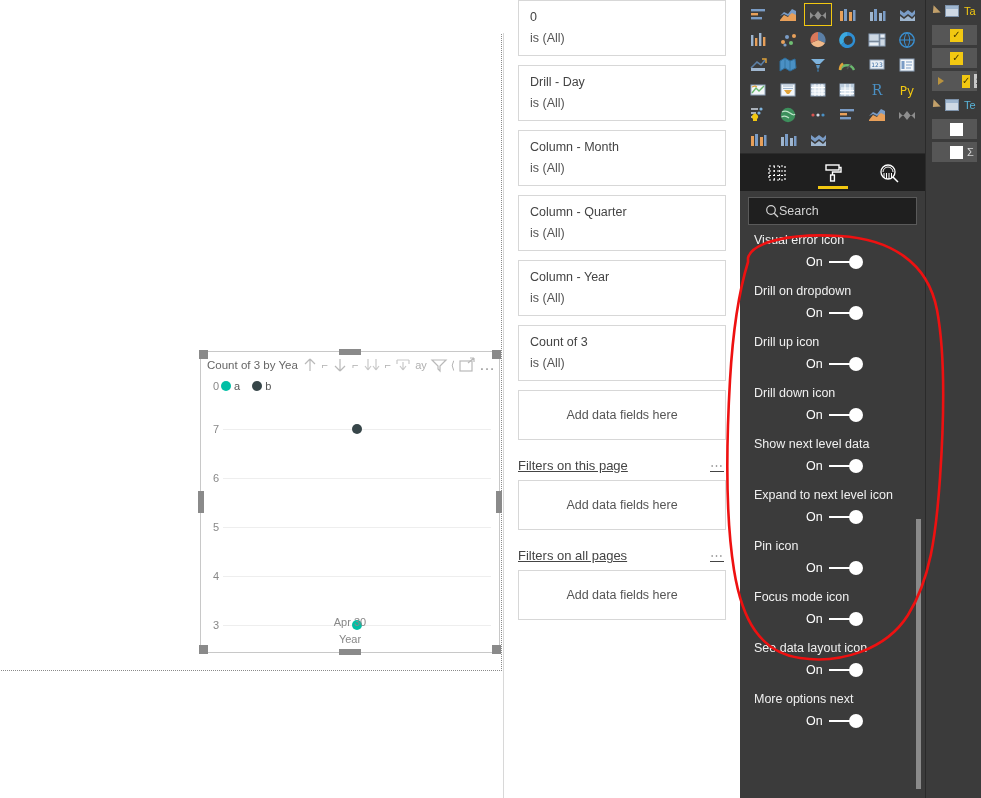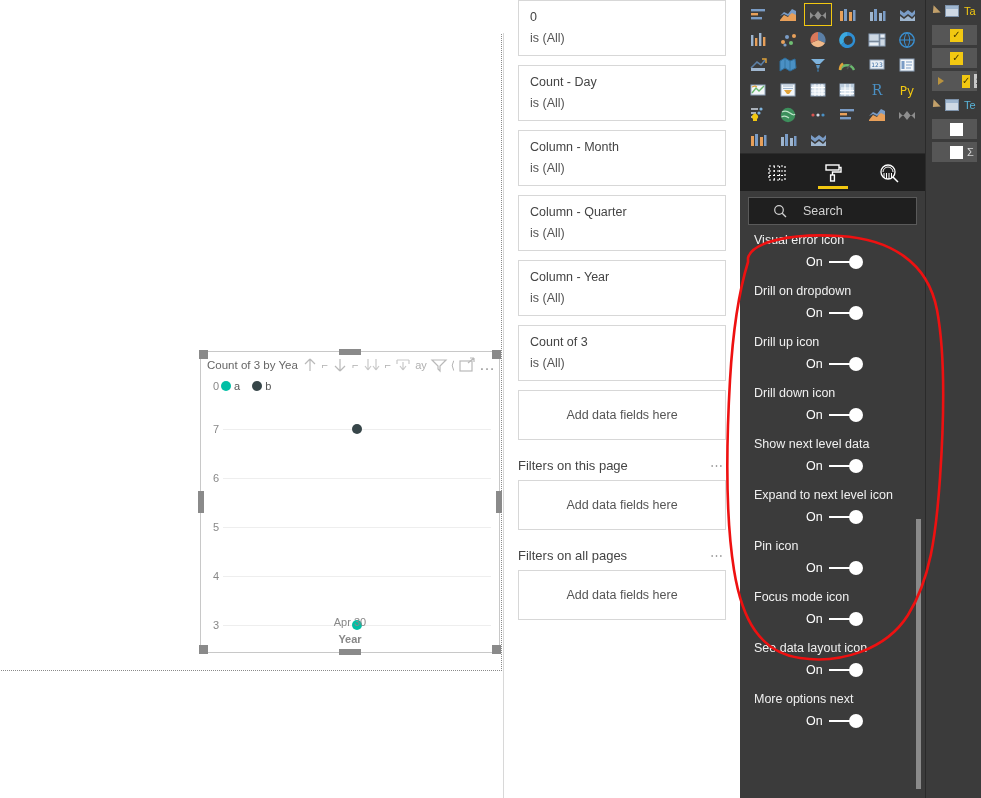--- a/index.html
+++ b/index.html
@@ -123,21 +123,21 @@
   }
   .dot-pt {
     position: absolute; width: 10px; height: 10px; border-radius: 50%;
   }
   #xlabel {
     position: absolute; left: 0; right: 0; top: 238px;
     text-align: center; font-size: 11px; color: #888;
   }
   #xaxis-title {
     position: absolute; left: 0; right: 0; top: 255px;
-    text-align: center; font-size: 11px; color: #888; font-weight: bold;
+    text-align: center; font-size: 11px; color: #888;
   }
 
   
   #filters-pane {
     position: absolute; left: 504px; top: 0;
     width: 236px; height: 772px;
     background: #ffffff;
     padding: 0 14px;
     overflow: hidden;
   }
@@ -159,20 +159,21 @@
     background: #ffffff;
     height: 50px;
     display: flex; align-items: center; justify-content: center;
     font-size: 12.5px; color: #555;
     margin-bottom: 9px;
   }
   .section-head {
     display: flex; align-items: center; justify-content: space-between;
     font-size: 13px; color: #444;
     padding: 9px 2px 7px 0px;
+    text-decoration: underline;
   }
   .sh-dots { color: #888; font-size: 13px; letter-spacing: 1px; }
 
   
   #viz-pane {
     position: absolute; left: 740px; top: 0;
     width: 185px; height: 798px;
     background: #3b3b3b;
   }
   #viz-grid {
@@ -203,24 +204,24 @@
     display: flex; align-items: center; justify-content: center;
   }
   .viz-tab .underline {
     position: absolute; bottom: 3px; left: 2px; right: 2px;
     height: 3px; background: transparent;
   }
   .viz-tab.active .underline { background: #f2c811; }
 
   #fmt-search-wrap { padding: 6px 8px 4px 8px; }
   #fmt-search {
-    display: flex; align-items: center; gap: 16px;
+    display: flex; align-items: center; gap: 0;
     background: #1f1f1f;
     border: 1px solid #5a5a5a;
-    height: 28px; padding: 0 24px;
+    height: 28px; padding: 0 16px;
   }
   #fmt-search .ph { font-size: 12.5px; color: #d2d2d2; }
 
   #fmt-list {
     position: relative;
     padding: 4px 0 0 0;
     height: 600px;
     overflow: hidden;
   }
   .fmt-item { padding: 0 0 0 14px; margin-bottom: 15px; }
@@ -408,21 +409,21 @@
     </div>
   </div>
 
   <div id="filters-pane">
     <div id="filter-cards">
         <div class="filter-card">
           <div class="fname">0</div>
           <div class="fval">is (All)</div>
         </div>
         <div class="filter-card">
-          <div class="fname">Count - Day</div>
+          <div class="fname">Drill - Day</div>
           <div class="fval">is (All)</div>
         </div>
         <div class="filter-card">
           <div class="fname">Column - Month</div>
           <div class="fval">is (All)</div>
         </div>
         <div class="filter-card">
           <div class="fname">Column - Quarter</div>
           <div class="fval">is (All)</div>
         </div>

